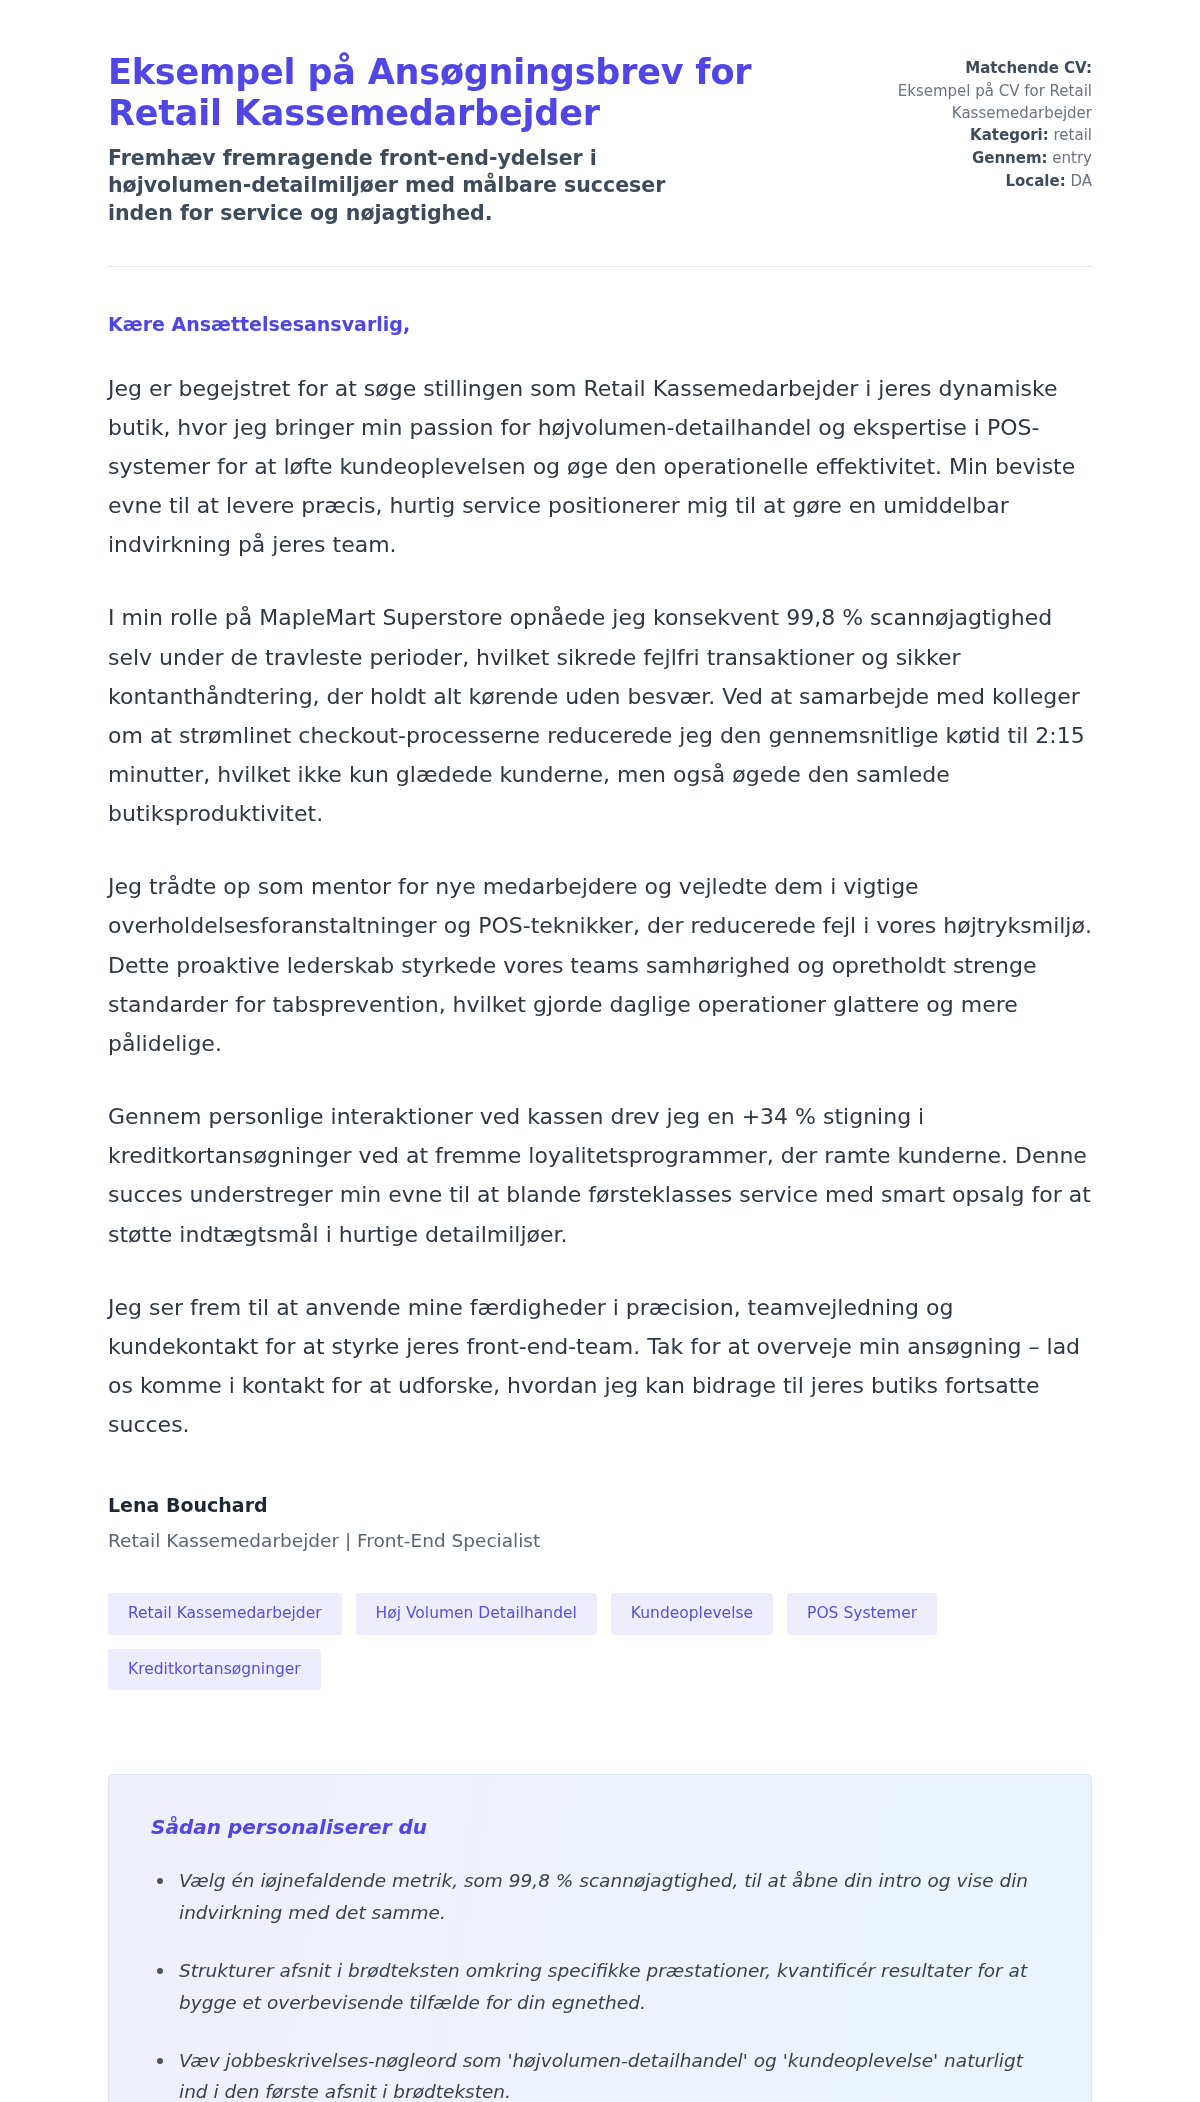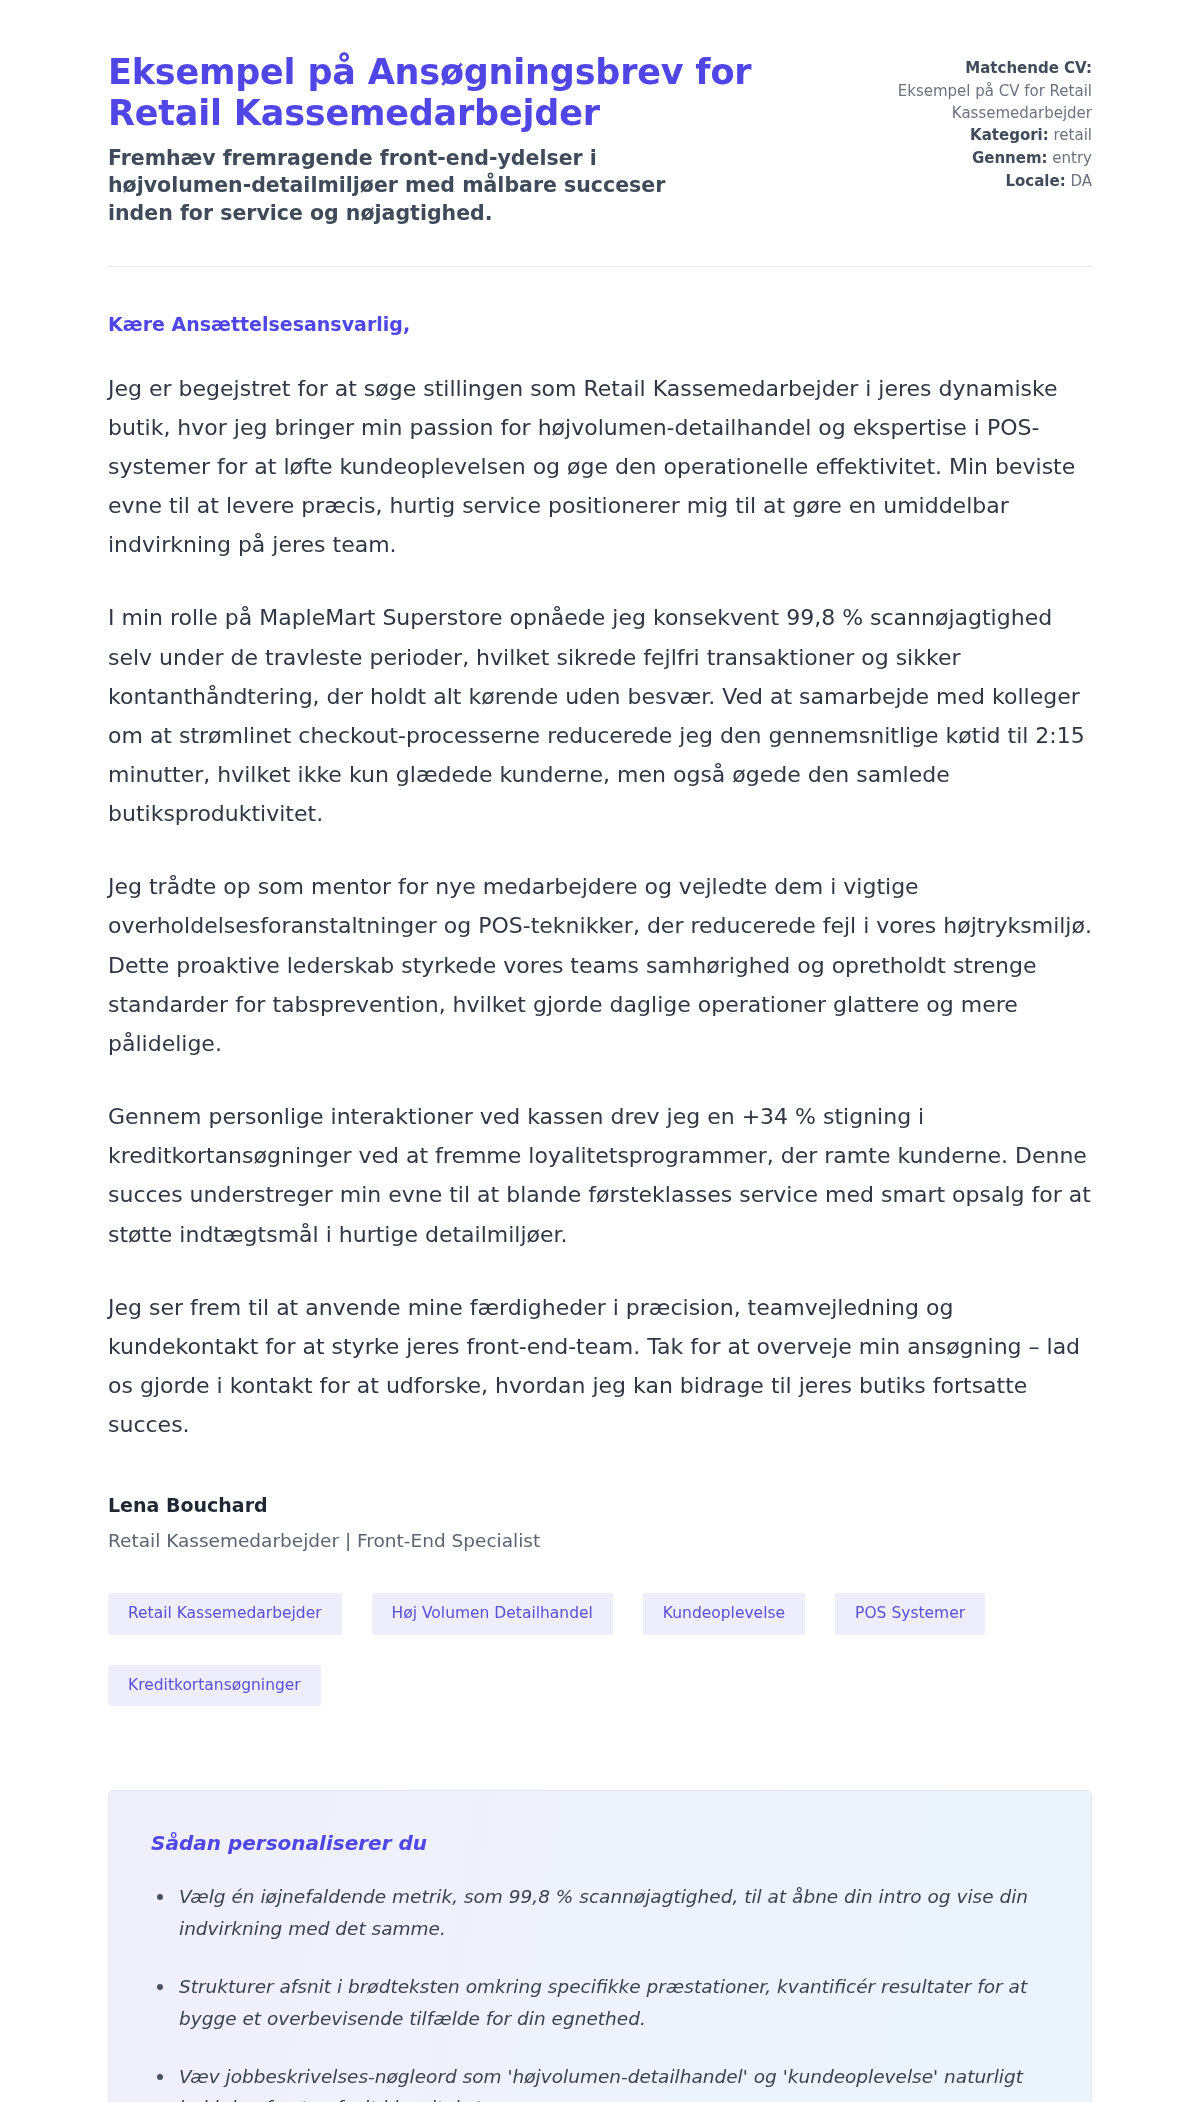--- a/index.html
+++ b/index.html
@@ -105,21 +105,21 @@
   .sig-role {
     margin: 14px 0 0 0;
     font-size: 18.5px;
     color: #5b6472;
   }
 
   
   .tags {
     display: flex;
     flex-wrap: wrap;
-    gap: 30px;
+    gap: 14px;
     padding-top: 42px;
     max-width: 880px;
   }
   .tag {
     background: #eeedfb;
     color: #5b4fd6;
     font-size: 15.5px;
     line-height: 1;
     padding: 13px 20px;
     border-radius: 3px;
@@ -203,21 +203,21 @@
 
   <div class="divider"></div>
 
   <div class="letter">
     <p class="salutation">Kære Ansættelsesansvarlig,</p>
 
     <p class="para">Jeg er begejstret for at søge stillingen som Retail Kassemedarbejder i jeres dynamiske butik, hvor jeg bringer min passion for højvolumen-detailhandel og ekspertise i POS-systemer for at løfte kundeoplevelsen og øge den operationelle effektivitet. Min beviste evne til at levere præcis, hurtig service positionerer mig til at gøre en umiddelbar indvirkning på jeres team.</p>
     <p class="para">I min rolle på MapleMart Superstore opnåede jeg konsekvent 99,8 % scannøjagtighed selv under de travleste perioder, hvilket sikrede fejlfri transaktioner og sikker kontanthåndtering, der holdt alt kørende uden besvær. Ved at samarbejde med kolleger om at strømlinet checkout-processerne reducerede jeg den gennemsnitlige køtid til 2:15 minutter, hvilket ikke kun glædede kunderne, men også øgede den samlede butiksproduktivitet.</p>
     <p class="para">Jeg trådte op som mentor for nye medarbejdere og vejledte dem i vigtige overholdelsesforanstaltninger og POS-teknikker, der reducerede fejl i vores højtryksmiljø. Dette proaktive lederskab styrkede vores teams samhørighed og opretholdt strenge standarder for tabsprevention, hvilket gjorde daglige operationer glattere og mere pålidelige.</p>
     <p class="para">Gennem personlige interaktioner ved kassen drev jeg en +34 % stigning i kreditkortansøgninger ved at fremme loyalitetsprogrammer, der ramte kunderne. Denne succes understreger min evne til at blande førsteklasses service med smart opsalg for at støtte indtægtsmål i hurtige detailmiljøer.</p>
-    <p class="para">Jeg ser frem til at anvende mine færdigheder i præcision, teamvejledning og kundekontakt for at styrke jeres front-end-team. Tak for at overveje min ansøgning – lad os gjorde i kontakt for at udforske, hvordan jeg kan bidrage til jeres butiks fortsatte succes.</p>
+    <p class="para">Jeg ser frem til at anvende mine færdigheder i præcision, teamvejledning og kundekontakt for at styrke jeres front-end-team. Tak for at overveje min ansøgning – lad os komme i kontakt for at udforske, hvordan jeg kan bidrage til jeres butiks fortsatte succes.</p>
   </div>
 
   <div class="signature">
     <p class="sig-name">Lena Bouchard</p>
     <p class="sig-role">Retail Kassemedarbejder | Front-End Specialist</p>
   </div>
 
   <div class="tags">
     <span class="tag">Retail Kassemedarbejder</span>
     <span class="tag">Høj Volumen Detailhandel</span>

